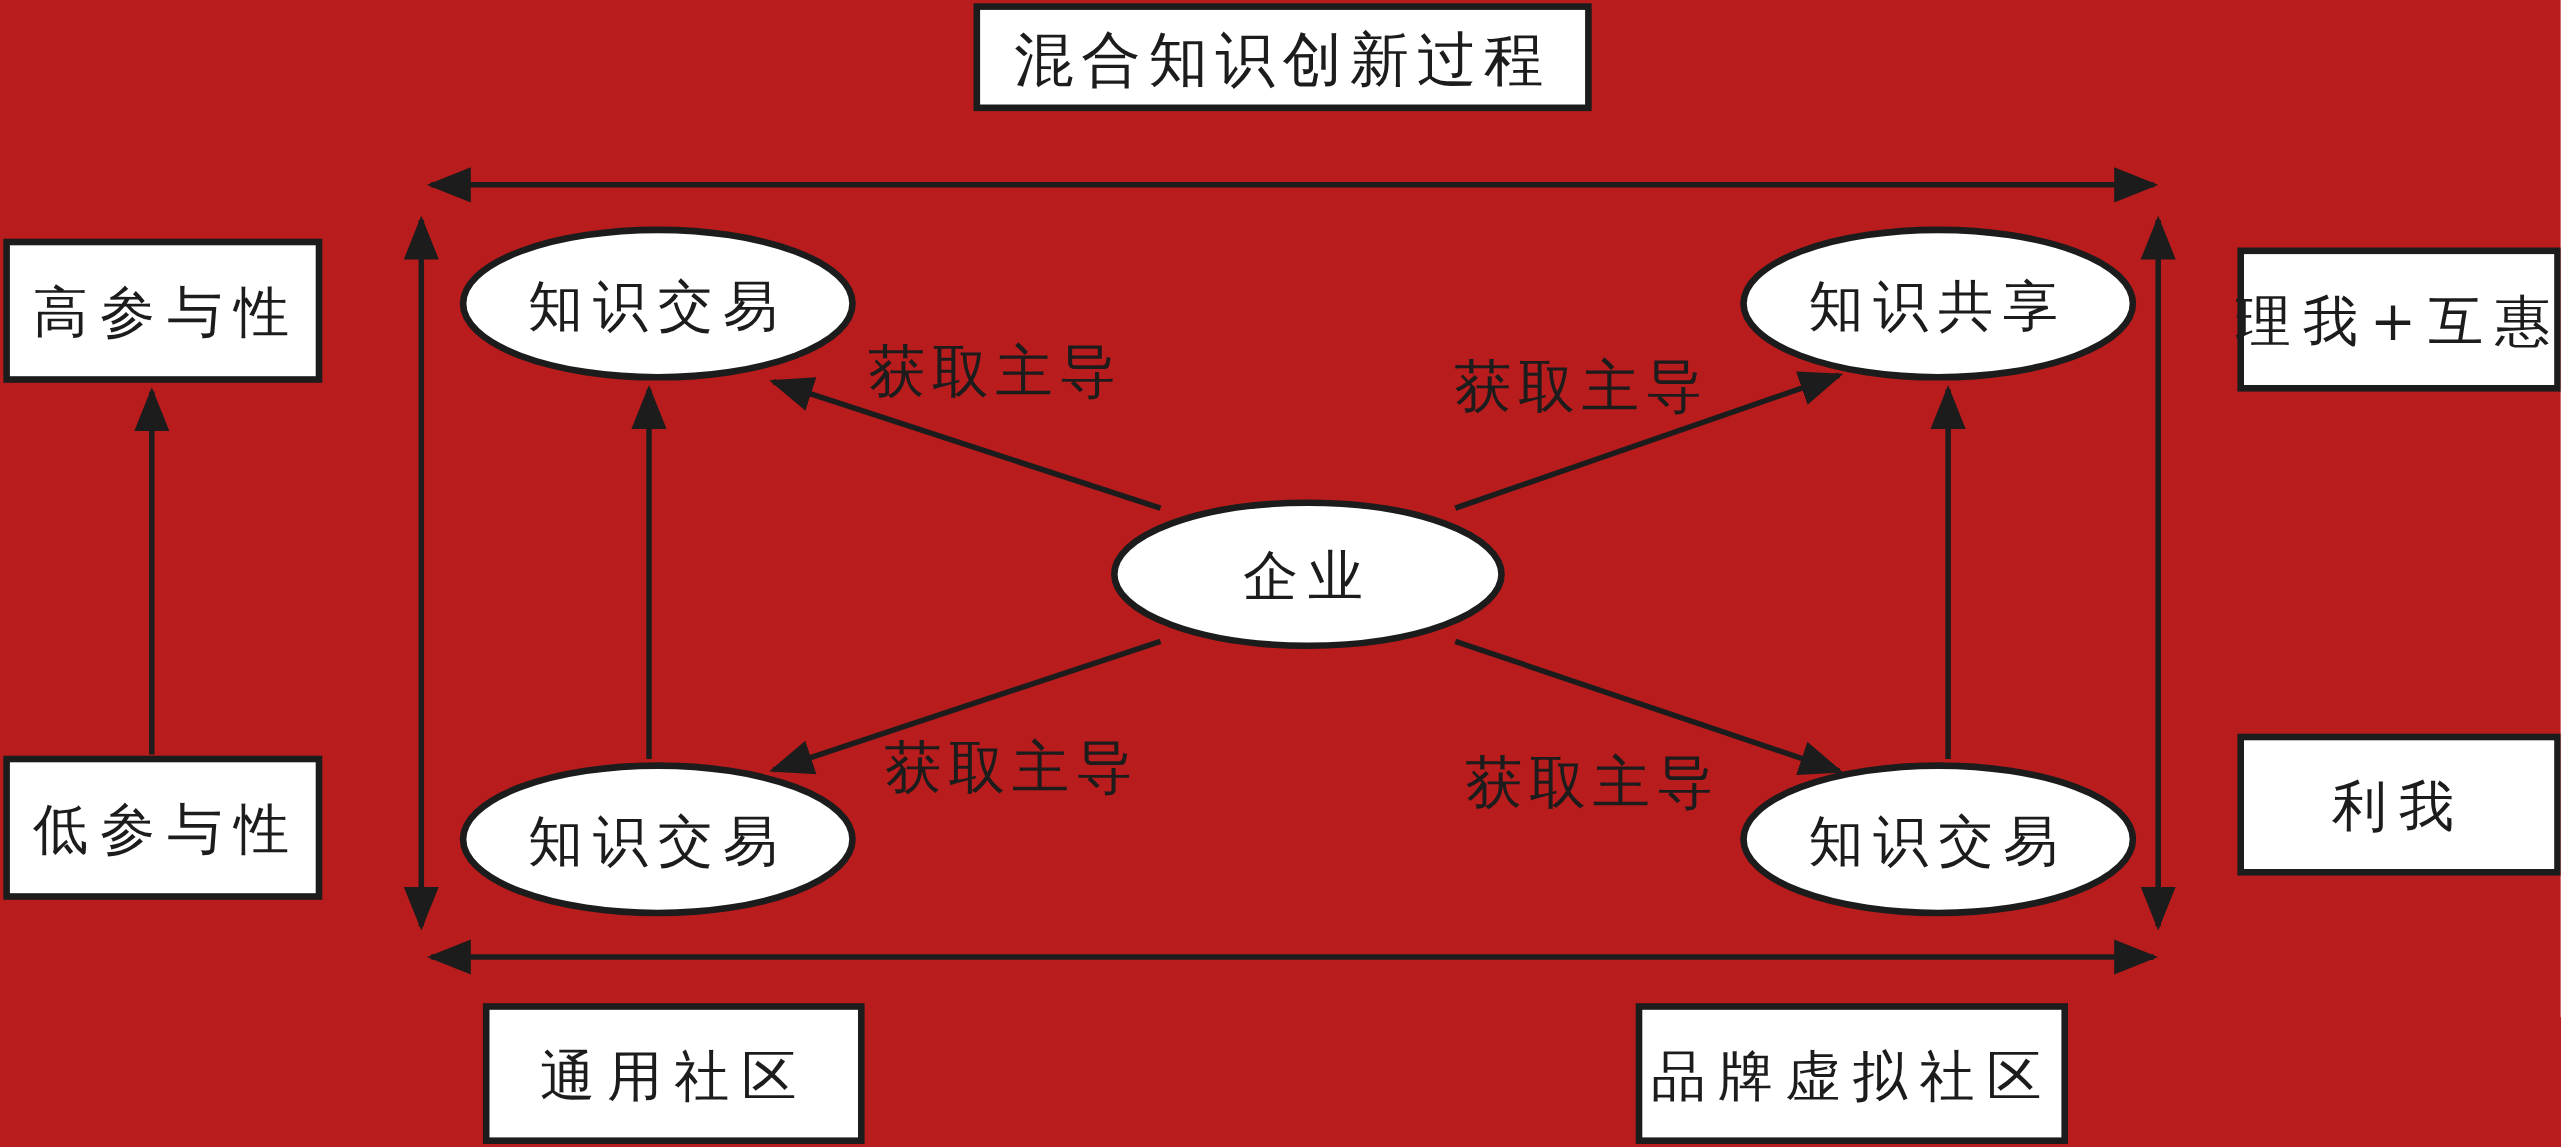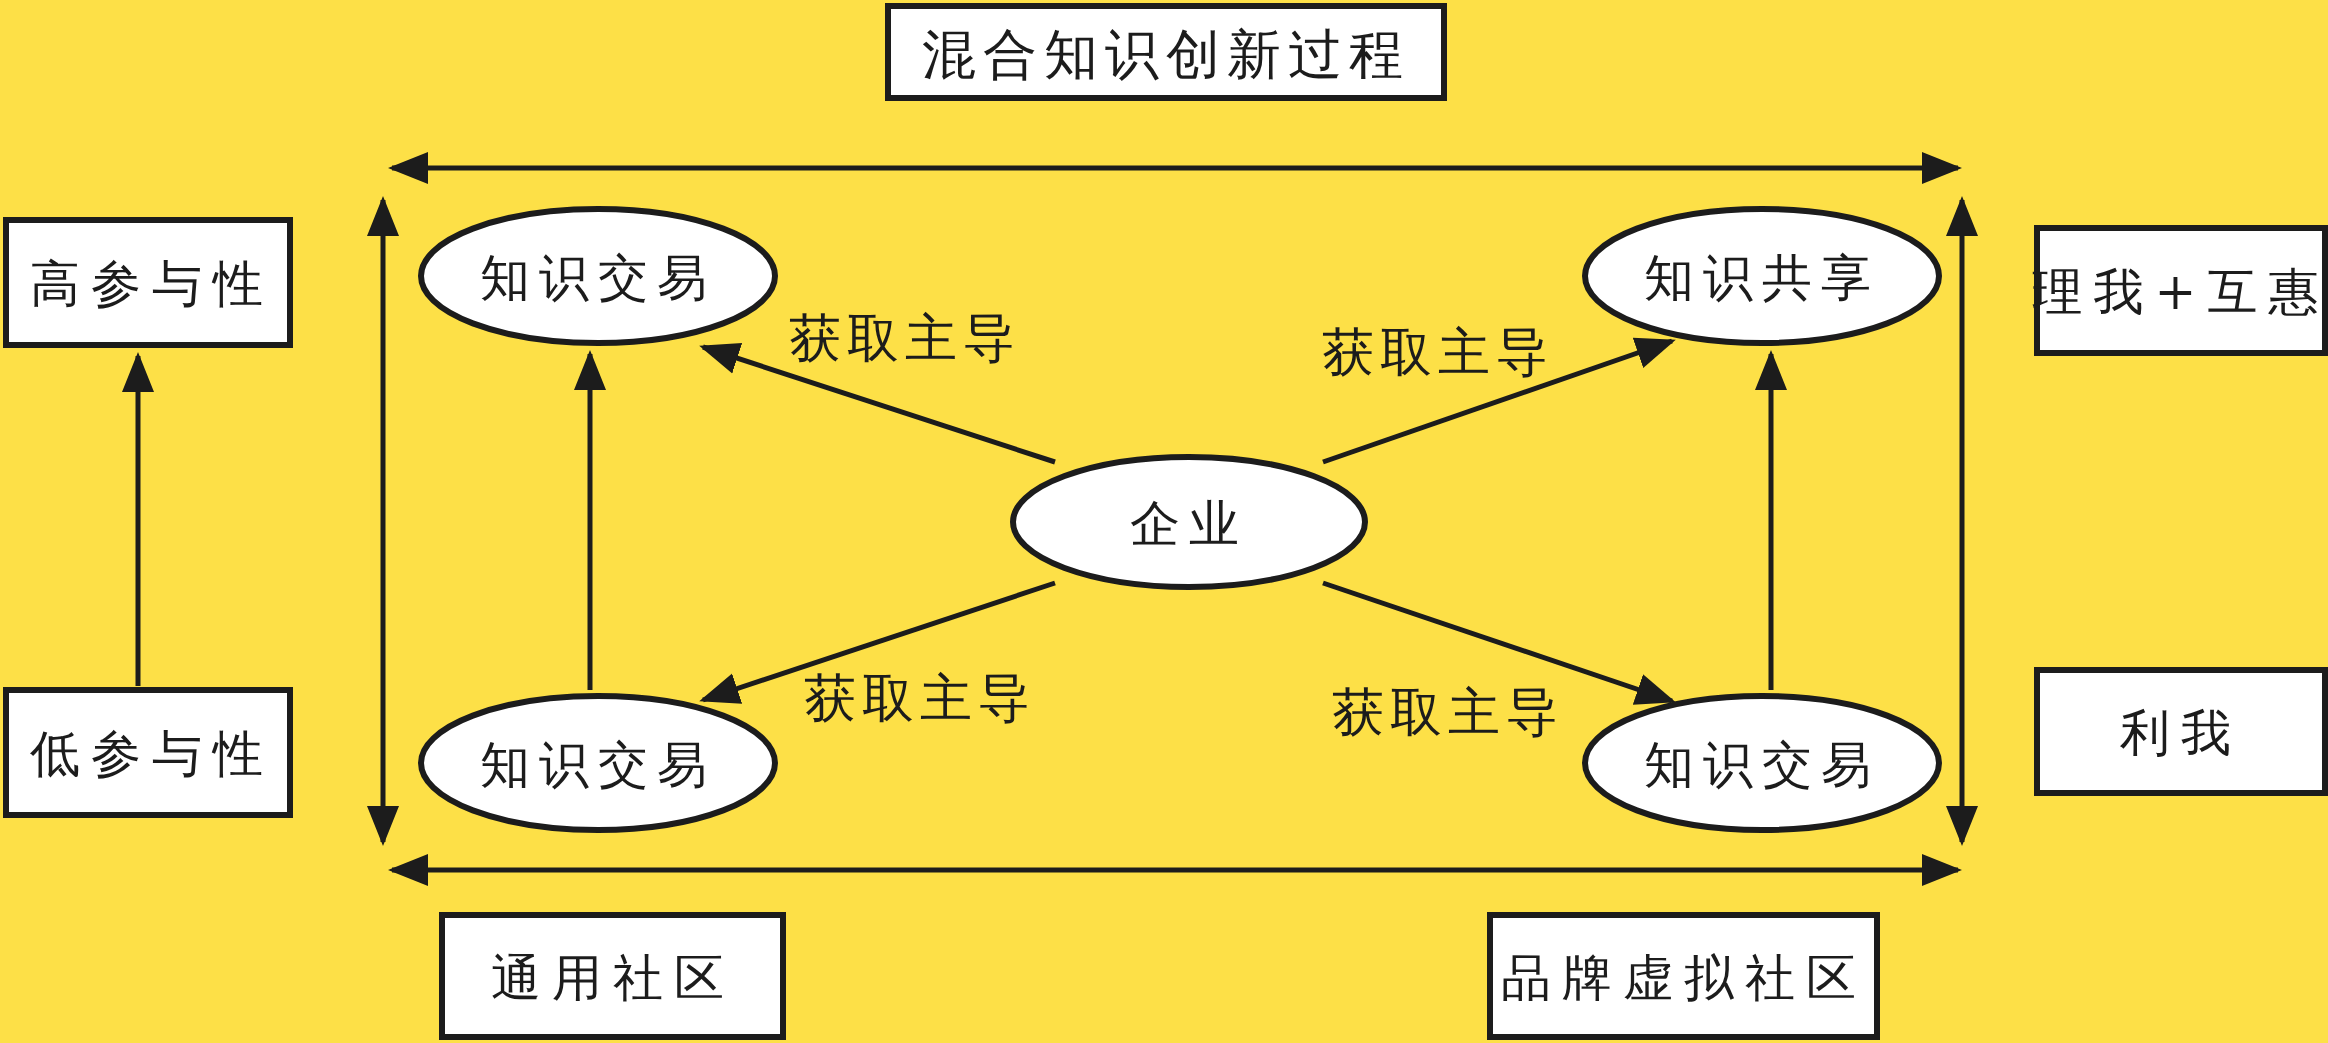--- a/index.html
+++ b/index.html
@@ -4,21 +4,21 @@
 <style>
   html, body {
     margin: 0;
     padding: 0;
     background: #ffffff;
   }
   .diagram-wrap {
     width: 2328px;
     height: 1043px;
     position: relative;
-    background: #fde047;
+    background: #b91c1c;
     font-family: "DejaVu Serif", "Liberation Serif", serif;
   }
   svg { display: block; }
   .shape {
     fill: #ffffff;
     stroke: #1c1c1c;
     stroke-width: 6;
   }
   .edge {
     stroke: #1c1c1c;

